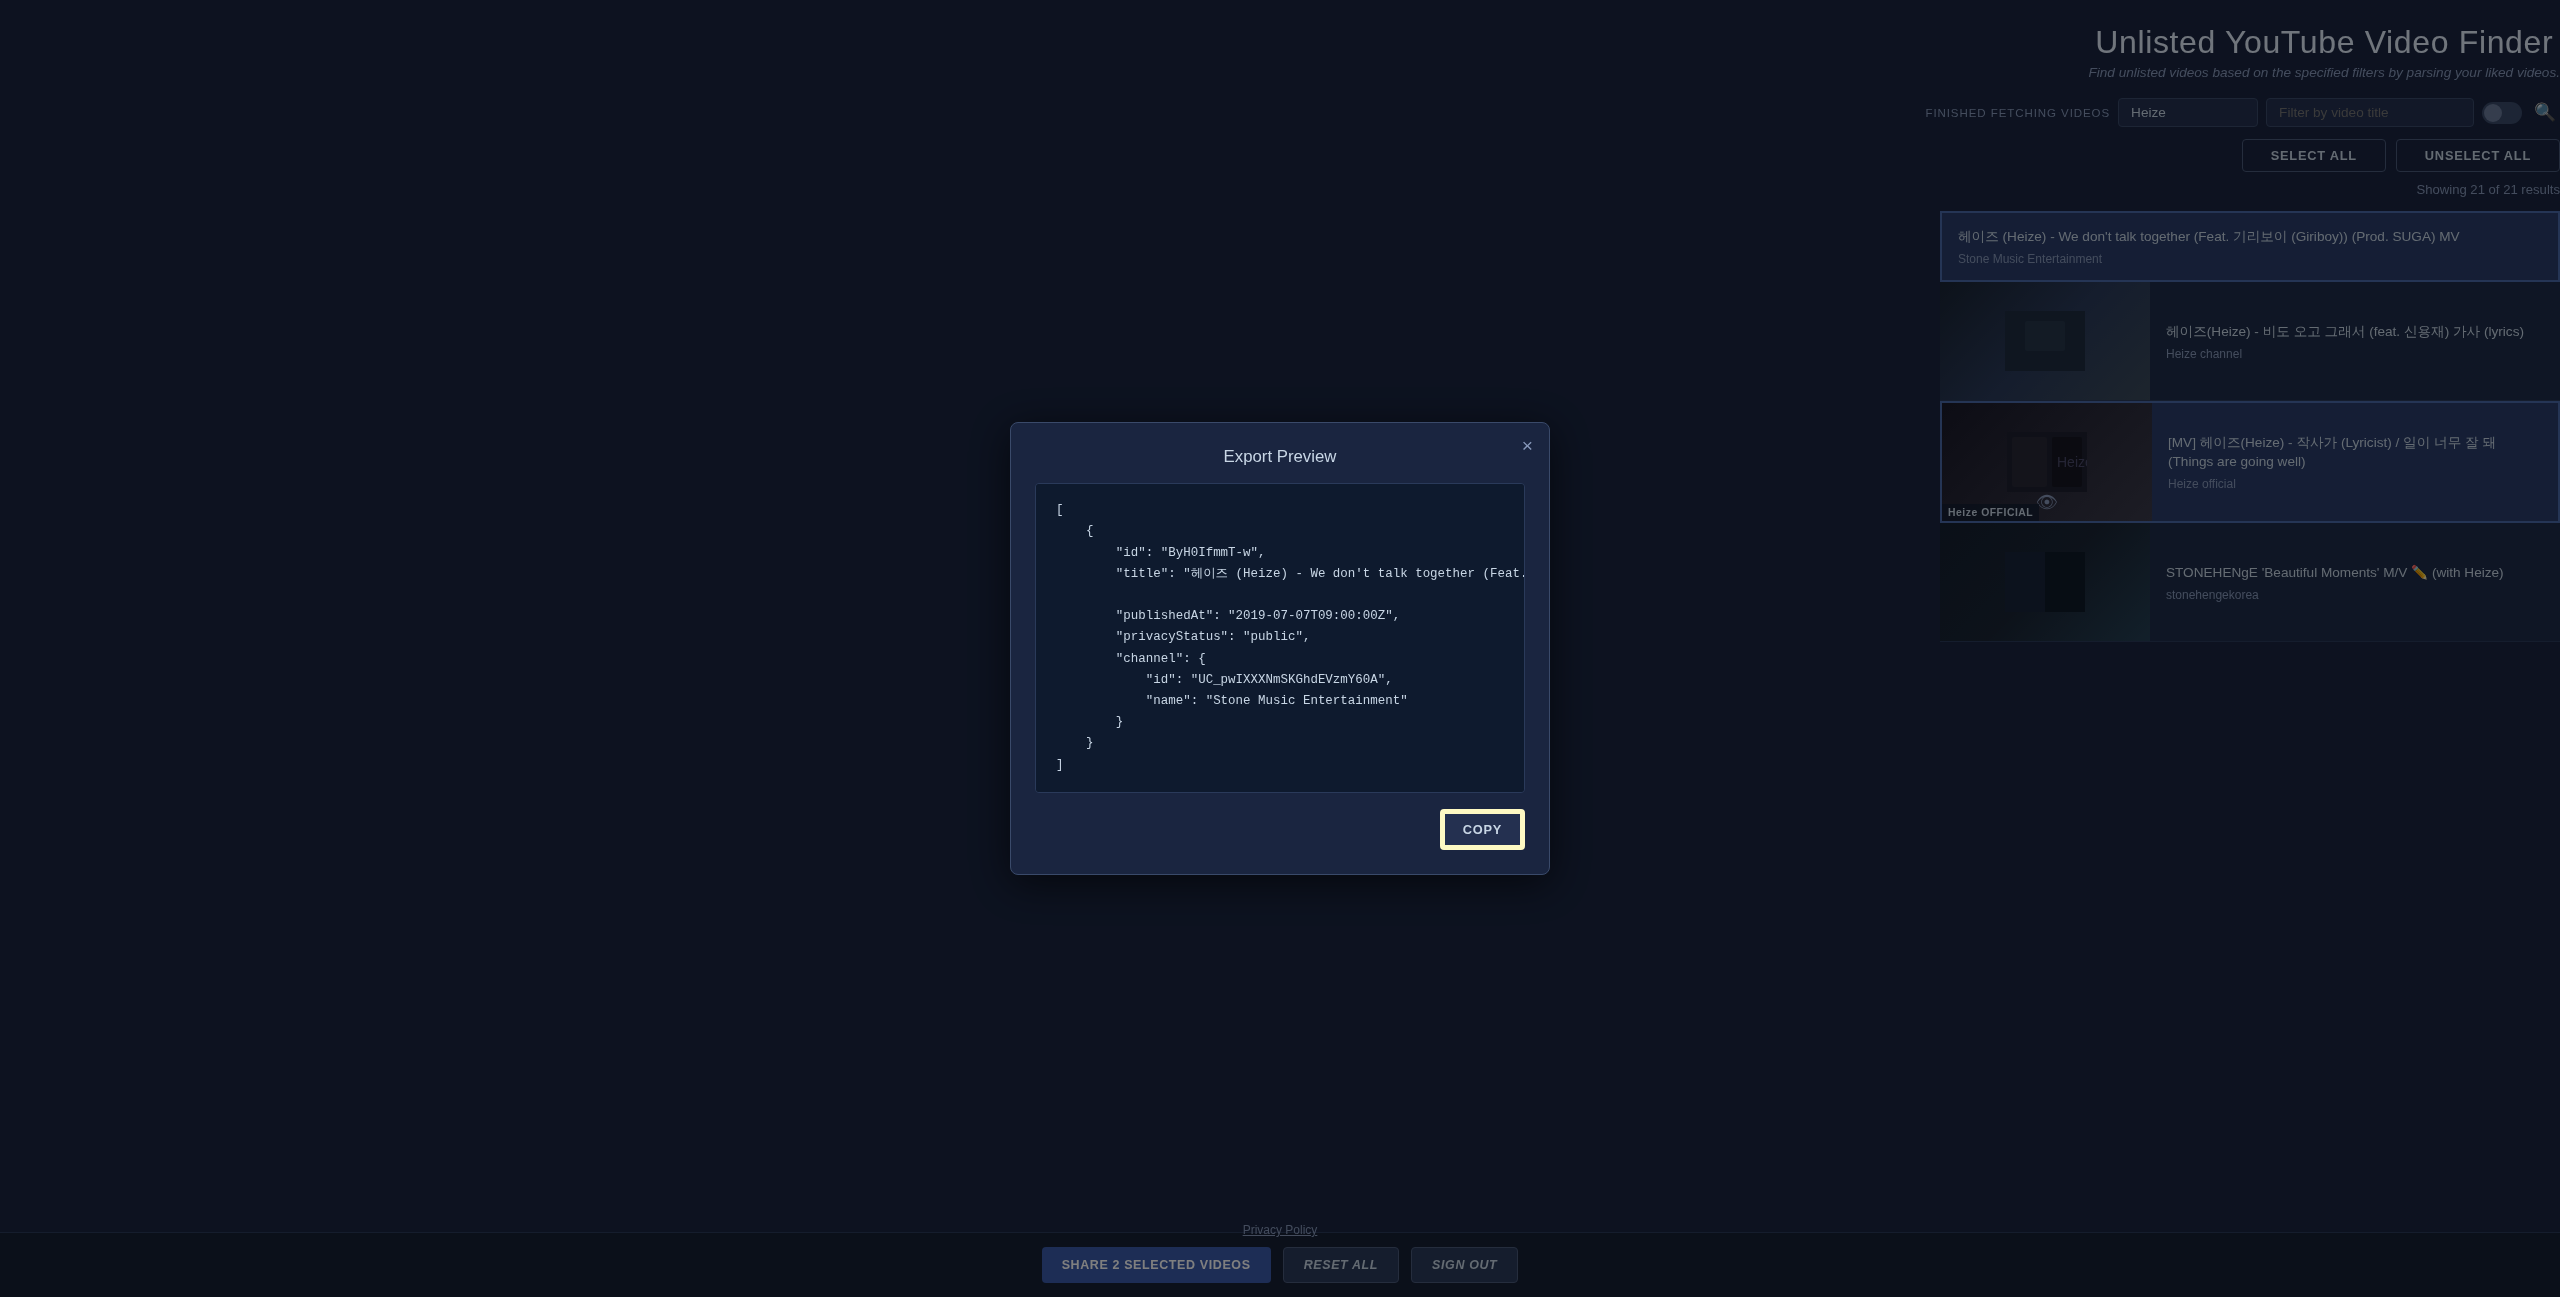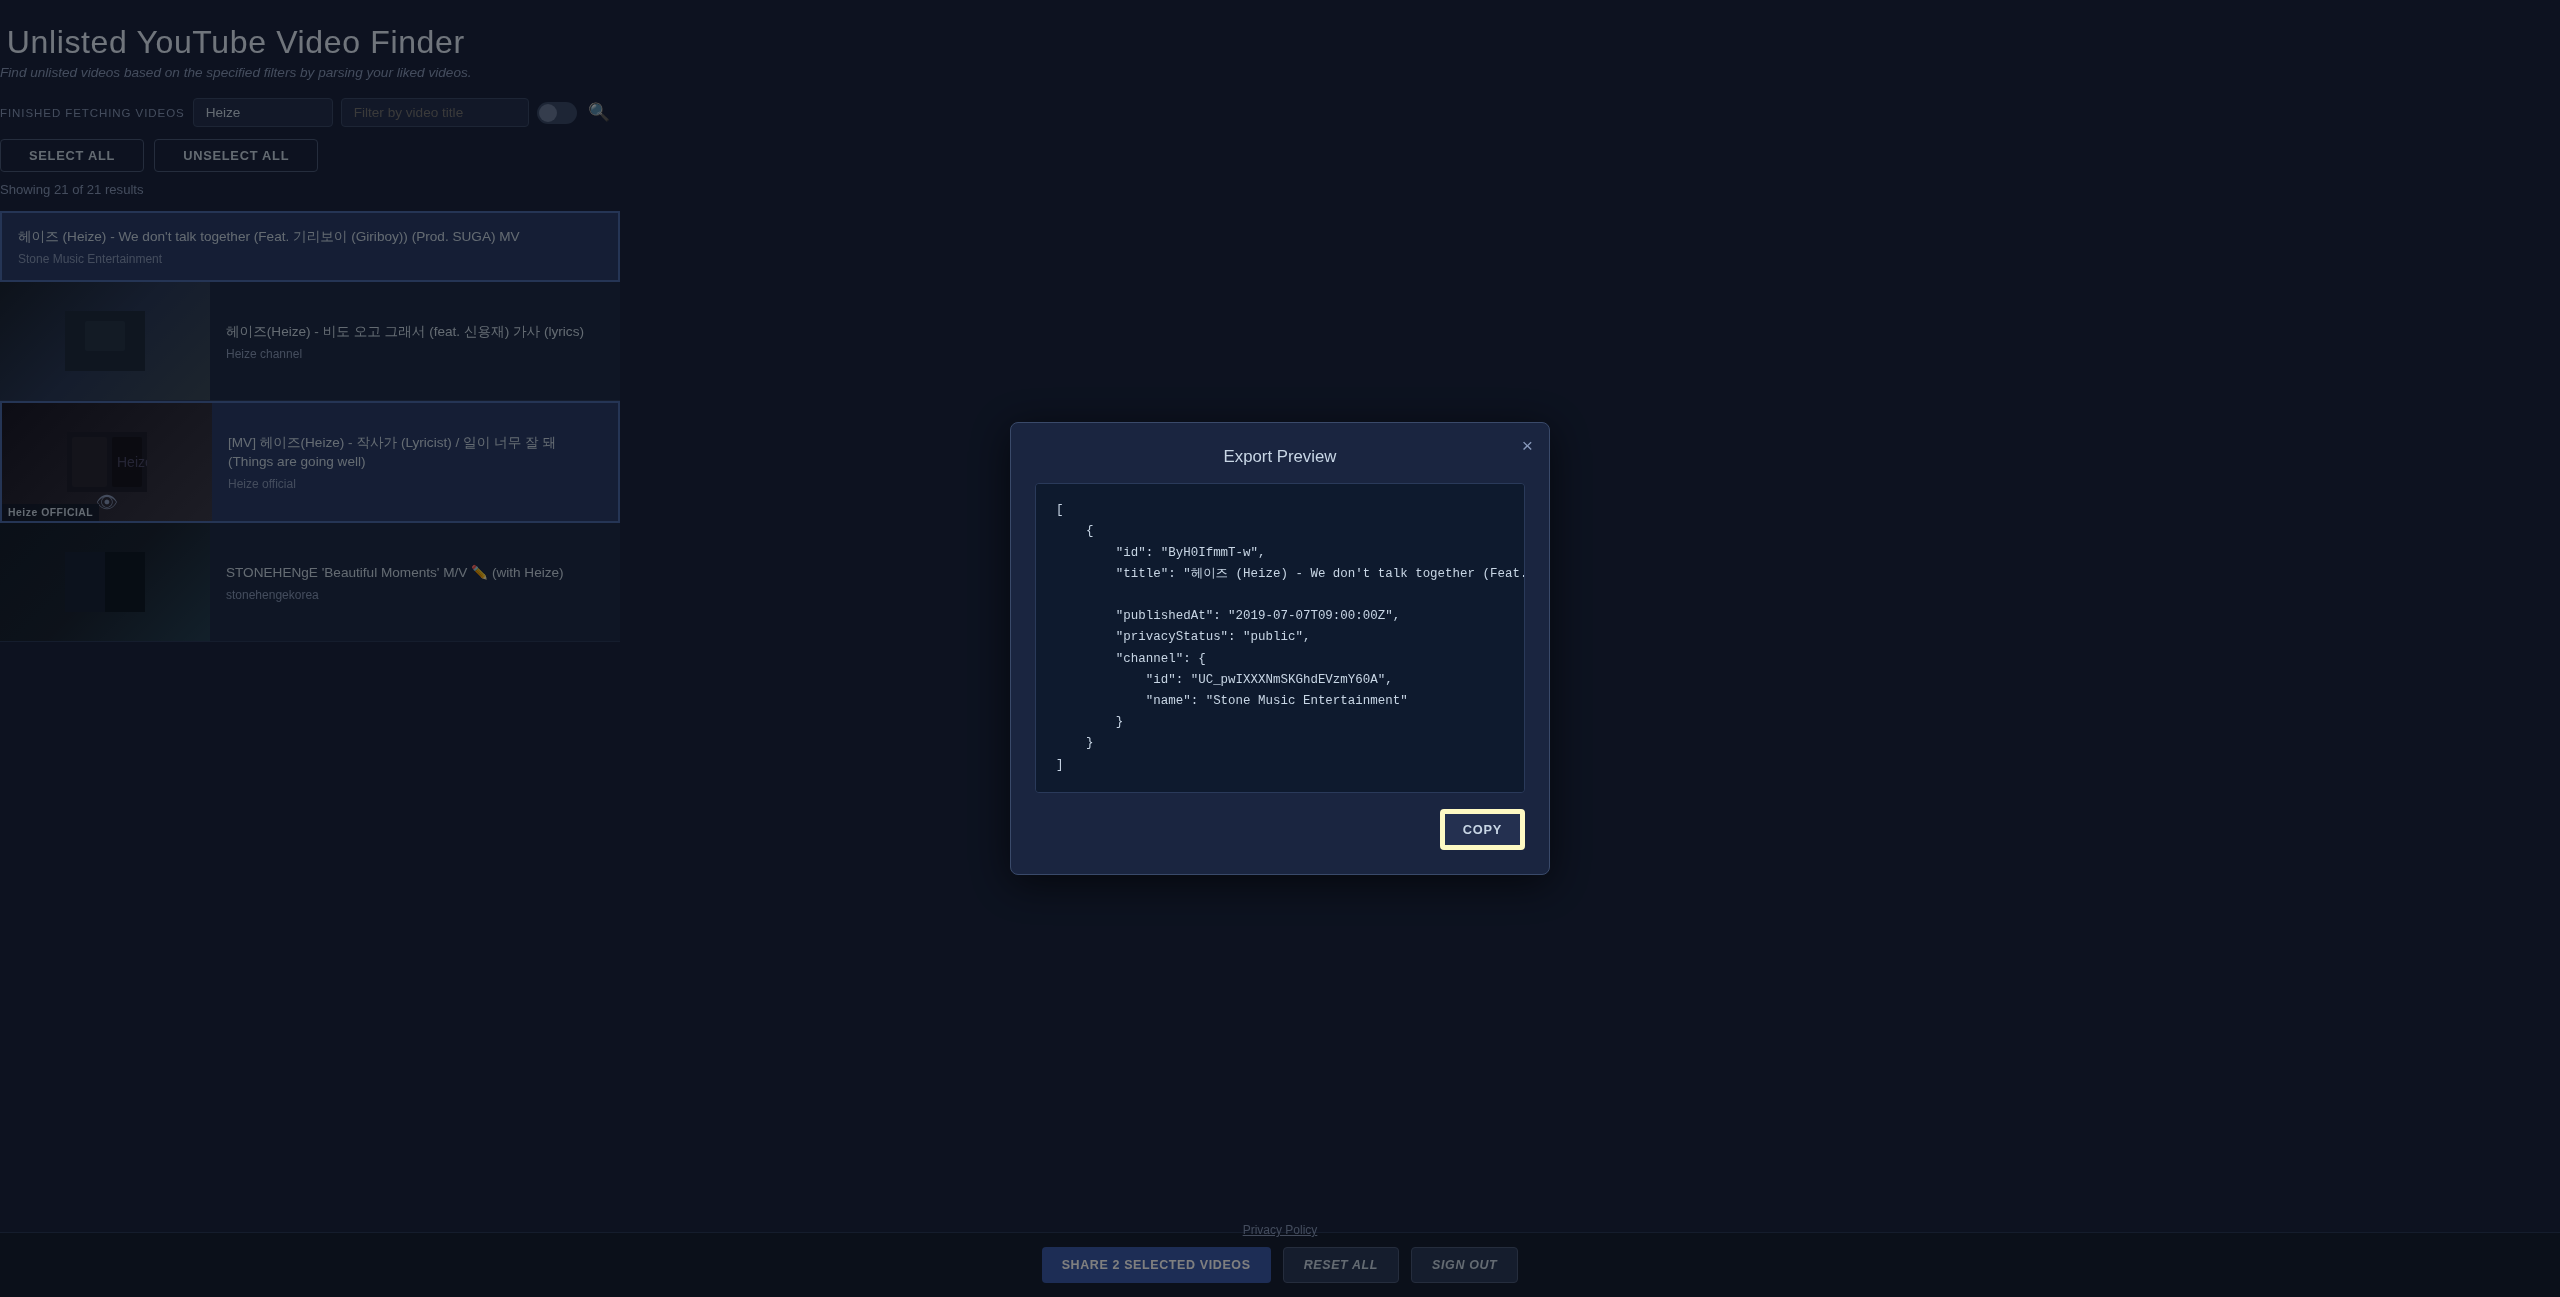--- a/index.html
+++ b/index.html
@@ -7,21 +7,21 @@
       background-color: #1a2540;
       font-family: 'Segoe UI', Arial, sans-serif;
       color: #c8d6e5;
       min-height: 100vh;
       overflow-x: hidden;
     }
 
     .page-wrapper {
       display: flex;
       flex-direction: column;
-      align-items: flex-start;
+      align-items: flex-end;
       padding: 24px 0 60px;
       position: relative;
     }
 
     .header {
       text-align: center;
       margin-bottom: 18px;
     }
     .header h1 {
       font-size: 2rem;
@@ -58,21 +58,21 @@
       font-size: 0.85rem;
       width: 140px;
     }
     .filter-input {
       background: #243050;
       border: 1px solid #3a4a6a;
       border-radius: 4px;
       color: #8899bb;
       padding: 6px 12px;
       font-size: 0.85rem;
-      width: 188px;
+      width: 208px;
     }
     .toggle {
       width: 40px;
       height: 22px;
       background: #3a4a6a;
       border-radius: 11px;
       position: relative;
       cursor: pointer;
     }
     .toggle::after {

